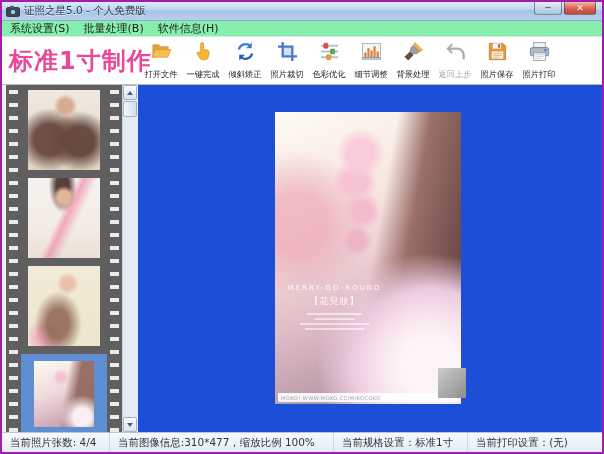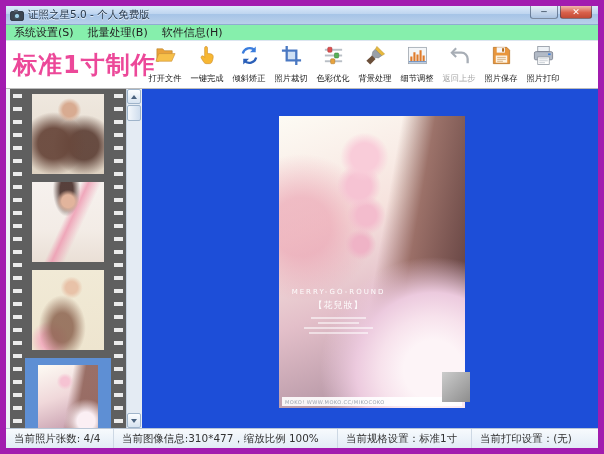--- a/index.html
+++ b/index.html
@@ -1,19 +1,19 @@
 <!DOCTYPE html>
 <html><head>
 <meta charset="utf-8">
 <style>
   * { box-sizing: border-box; margin: 0; padding: 0; }
   html,body { background:#cfd8e4; font-family:"DejaVu Sans", sans-serif; }
   .window{
     width:604px;height:454px;background:#fff;position:relative;
-    border:6px solid #a21caf; outline:1px solid #5f82ad; overflow:hidden;
+    border:2px solid #a21caf; outline:1px solid #5f82ad; overflow:hidden;
     display:flex;flex-direction:column;
   }
   
   .titlebar{
     height:19px;flex:0 0 19px;display:flex;align-items:center;padding:0 4px;
     background:linear-gradient(180deg,#dceafa 0%,#bdd4ef 45%,#a6c4e7 46%,#b9d0ea 100%);
     border-bottom:1px solid #8fadd1;position:relative;
   }
   .app-icon{width:14px;height:12px;margin-right:4px;display:inline-flex}
   .titlebar .title{font-size:10.5px;color:#26374a;text-shadow:0 1px 0 rgba(255,255,255,.7);}
@@ -189,34 +189,34 @@
               <rect x="3" y="11" width="18" height="2" fill="#b9bfc6"></rect>
               <rect x="13" y="9.4" width="4.4" height="5.2" rx="1" fill="#58b158" stroke="#2f7a2f" stroke-width="0.5"></rect>
               <rect x="3" y="17" width="18" height="2" fill="#b9bfc6"></rect>
               <rect x="9" y="15.4" width="4.4" height="5.2" rx="1" fill="#e8a33d" stroke="#a8701e" stroke-width="0.5"></rect>
             </svg></span>
         <span class="tool-label">色彩优化</span>
       </div>
 
       <div class="tool-btn">
         <span><svg viewBox="0 0 24 24">
+              <rect x="2.5" y="3.5" width="19" height="17" fill="#f4f6f8" stroke="#9aa2ab" stroke-width="0.8"></rect>
+              <path d="M4.5 18v-5h2.2v5zM7.7 18V8.5h2.2V18zM10.9 18v-7h2.2v7zM14.1 18V6.5h2.2V18zM17.3 18v-6h2.2v6z" fill="#e07b2a"></path>
+              <path d="M3 18.6h18" stroke="#3b6eb5" stroke-width="1"></path>
+            </svg></span>
+        <span class="tool-label">细节调整</span>
+      </div>
+
+      <div class="tool-btn">
+        <span><svg viewBox="0 0 24 24">
               <path d="M13.5 2.5l8 8-3.2 1.8-6.6-6.6z" fill="#e8b93c" stroke="#b08a20" stroke-width="0.5"></path>
               <path d="M11.7 5.7l6.6 6.6-3.2 2.2-4.5-.4-2.2-2.2.8-4z" fill="#9aa0a8" stroke="#6d737b" stroke-width="0.5"></path>
               <path d="M8.4 11.9l3.7 3.7-5.6 5.9-4-4z" fill="#6b4f3a"></path>
             </svg></span>
         <span class="tool-label">背景处理</span>
-      </div>
-
-      <div class="tool-btn">
-        <span><svg viewBox="0 0 24 24">
-              <rect x="2.5" y="3.5" width="19" height="17" fill="#f4f6f8" stroke="#9aa2ab" stroke-width="0.8"></rect>
-              <path d="M4.5 18v-5h2.2v5zM7.7 18V8.5h2.2V18zM10.9 18v-7h2.2v7zM14.1 18V6.5h2.2V18zM17.3 18v-6h2.2v6z" fill="#e07b2a"></path>
-              <path d="M3 18.6h18" stroke="#3b6eb5" stroke-width="1"></path>
-            </svg></span>
-        <span class="tool-label">细节调整</span>
       </div>
 
       <div class="tool-btn disabled">
         <span><svg viewBox="0 0 24 24">
               <path d="M8.5 4.5L4 9l4.5 4.5" fill="none" stroke="#a8aeb6" stroke-width="2.2"></path>
               <path d="M4.8 9H14a6.5 6.5 0 0 1 6.5 6.5V20" fill="none" stroke="#a8aeb6" stroke-width="2.4"></path>
             </svg></span>
         <span class="tool-label">返回上步</span>
       </div>
 

